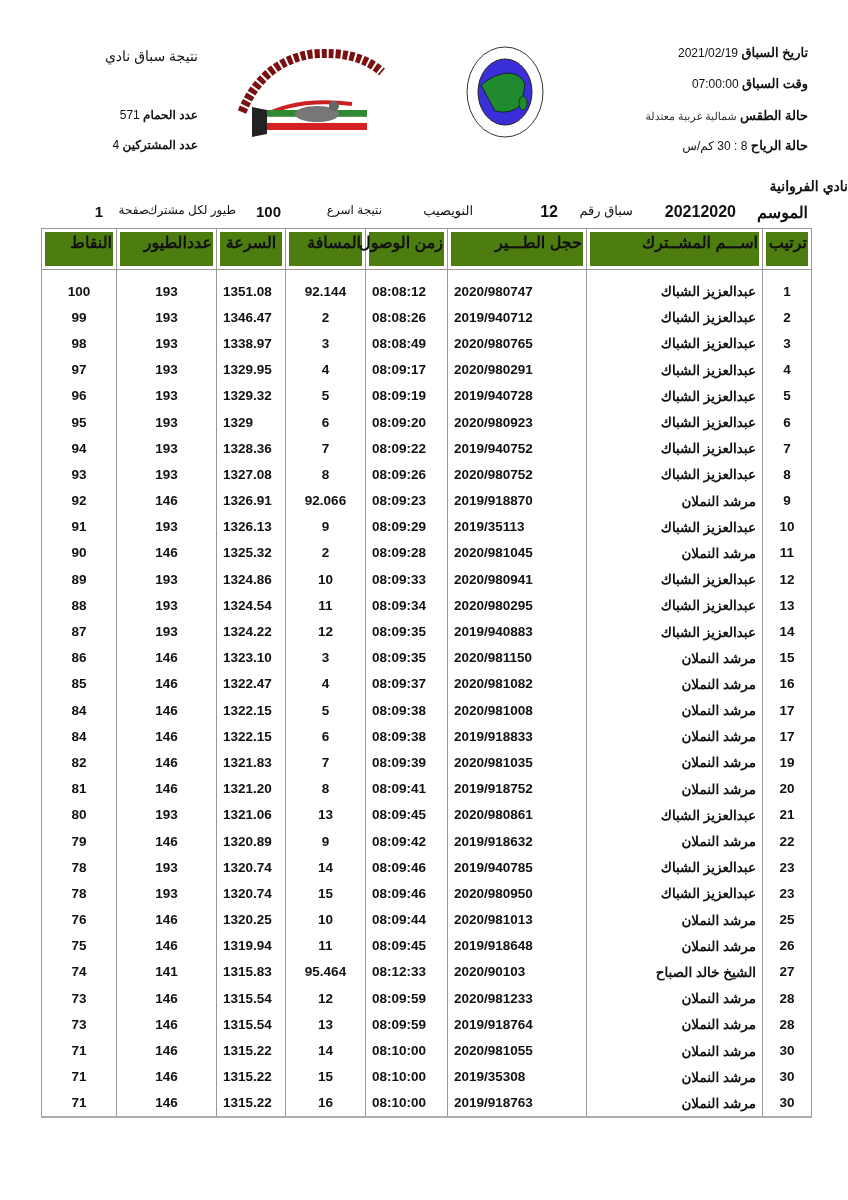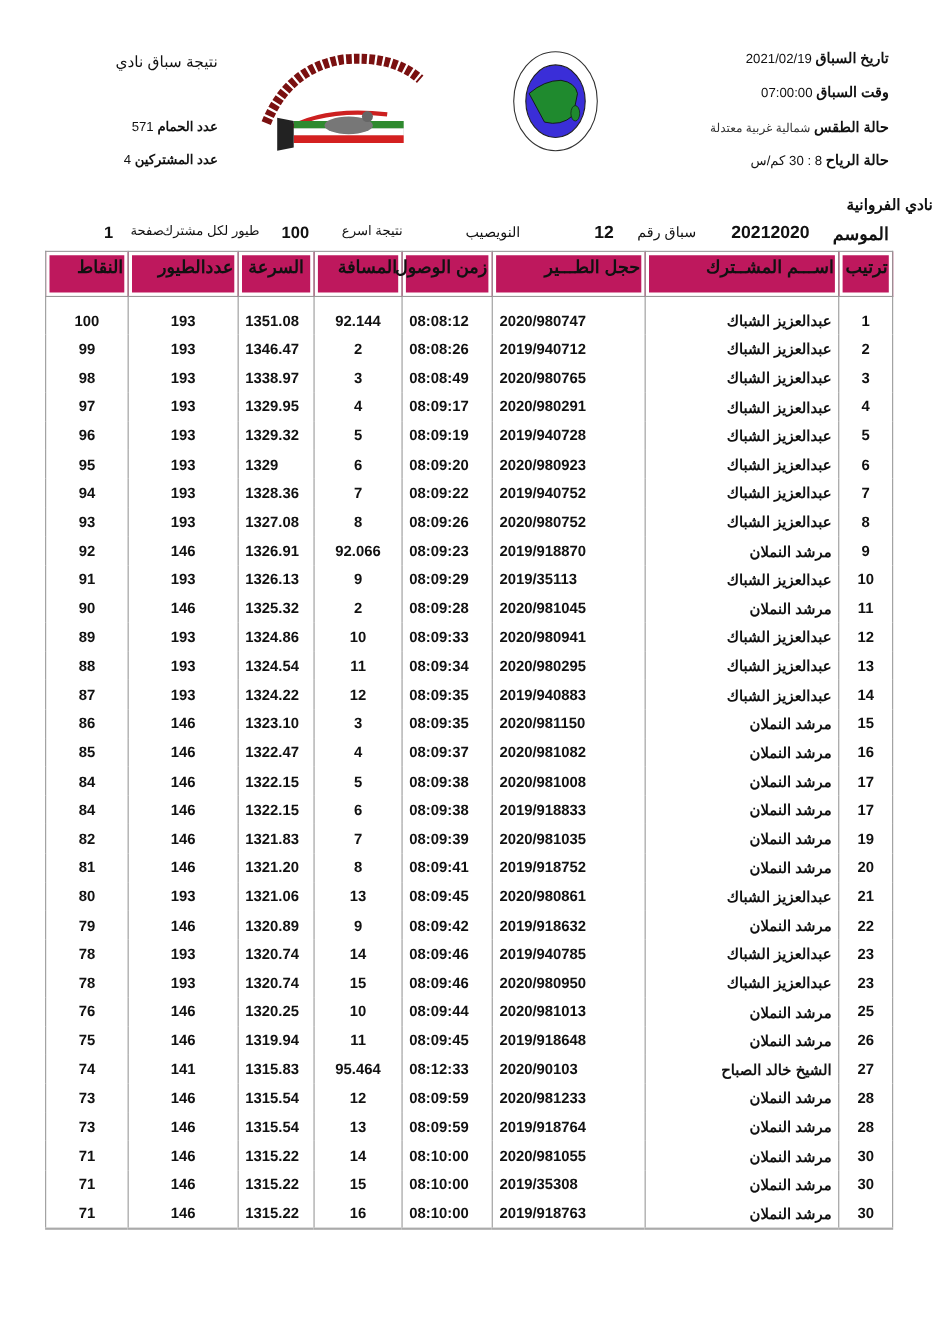--- a/index.html
+++ b/index.html
@@ -6,21 +6,21 @@
   body{width:848px;height:1200px;position:relative;font-family:"Liberation Sans",sans-serif;color:#111;overflow:hidden;}
   .abs{position:absolute;}
   .hdr-r{right:40px;text-align:right;direction:rtl;font-size:12px;}
   .hdr-r b{font-weight:bold;font-size:13px;}
   .hdr-l{direction:rtl;text-align:right;font-size:12px;}
   .muted{color:#333;margin-left:36px;}
   .logo{position:absolute;}
   .info-line{position:absolute;top:203px;left:40px;right:40px;height:22px;direction:rtl;font-size:13px;}
   .info-line span{position:absolute;top:0;white-space:nowrap;}
   table.res{position:absolute;left:41px;top:228px;width:770px;border-collapse:collapse;direction:rtl;table-layout:fixed;}
-  table.res th{background:#be185d;font-weight:bold;font-size:16px;height:36px;border:1px solid #999;box-shadow:inset 0 0 0 3px #fff;padding:0 4px;white-space:nowrap;vertical-align:top;padding-top:4px;}
+  table.res th{background:#4d7c0f;font-weight:bold;font-size:16px;height:36px;border:1px solid #999;box-shadow:inset 0 0 0 3px #fff;padding:0 4px;white-space:nowrap;vertical-align:top;padding-top:4px;}
   table.res td{font-size:13.5px;font-weight:bold;height:26.2px;padding:0 6px;border-left:1px solid #999;border-right:1px solid #999;white-space:nowrap;}
   table.res tr.first td{padding-top:8px;}
   table.res tbody tr:last-child td{border-bottom:2px solid #aaa;}
   td.c{text-align:center;}
   td.r{text-align:right;}
   td.l{text-align:left;}
   td.name{font-weight:normal;font-size:12px;}
 </style>
 </head>
 <body>
@@ -75,21 +75,21 @@
 </div>
 
 <div class="abs" style="top:178px;left:0;right:0;text-align:right;font-size:14px;font-weight:bold;direction:rtl;">نادي الفروانية</div>
 
 <div class="info-line">
   <span style="right:0;font-size:16px;font-weight:bold;margin-left:24px;">الموسم</span>
   <span style="right:72px;font-size:16px;font-weight:bold;">20212020</span>
   <span style="right:175px;">سباق رقم</span>
   <span style="right:250px;font-size:16px;font-weight:bold;">12</span>
   <span style="right:335px;">النويصيب</span>
-  <span style="right:442px;font-size:12px;">نتيجة اسرع</span>
+  <span style="right:426px;font-size:12px;">نتيجة اسرع</span>
   <span style="right:527px;font-size:15px;font-weight:bold;">100</span>
   <span style="right:572px;font-size:12px;">طيور لكل مشترك</span>
   <span style="right:659px;font-size:12px;">صفحة</span>
   <span style="right:705px;font-size:15px;font-weight:bold;">1</span>
 </div>
 
 <table class="res">
   <colgroup>
     <col style="width:49px">
       <col style="width:176px">

